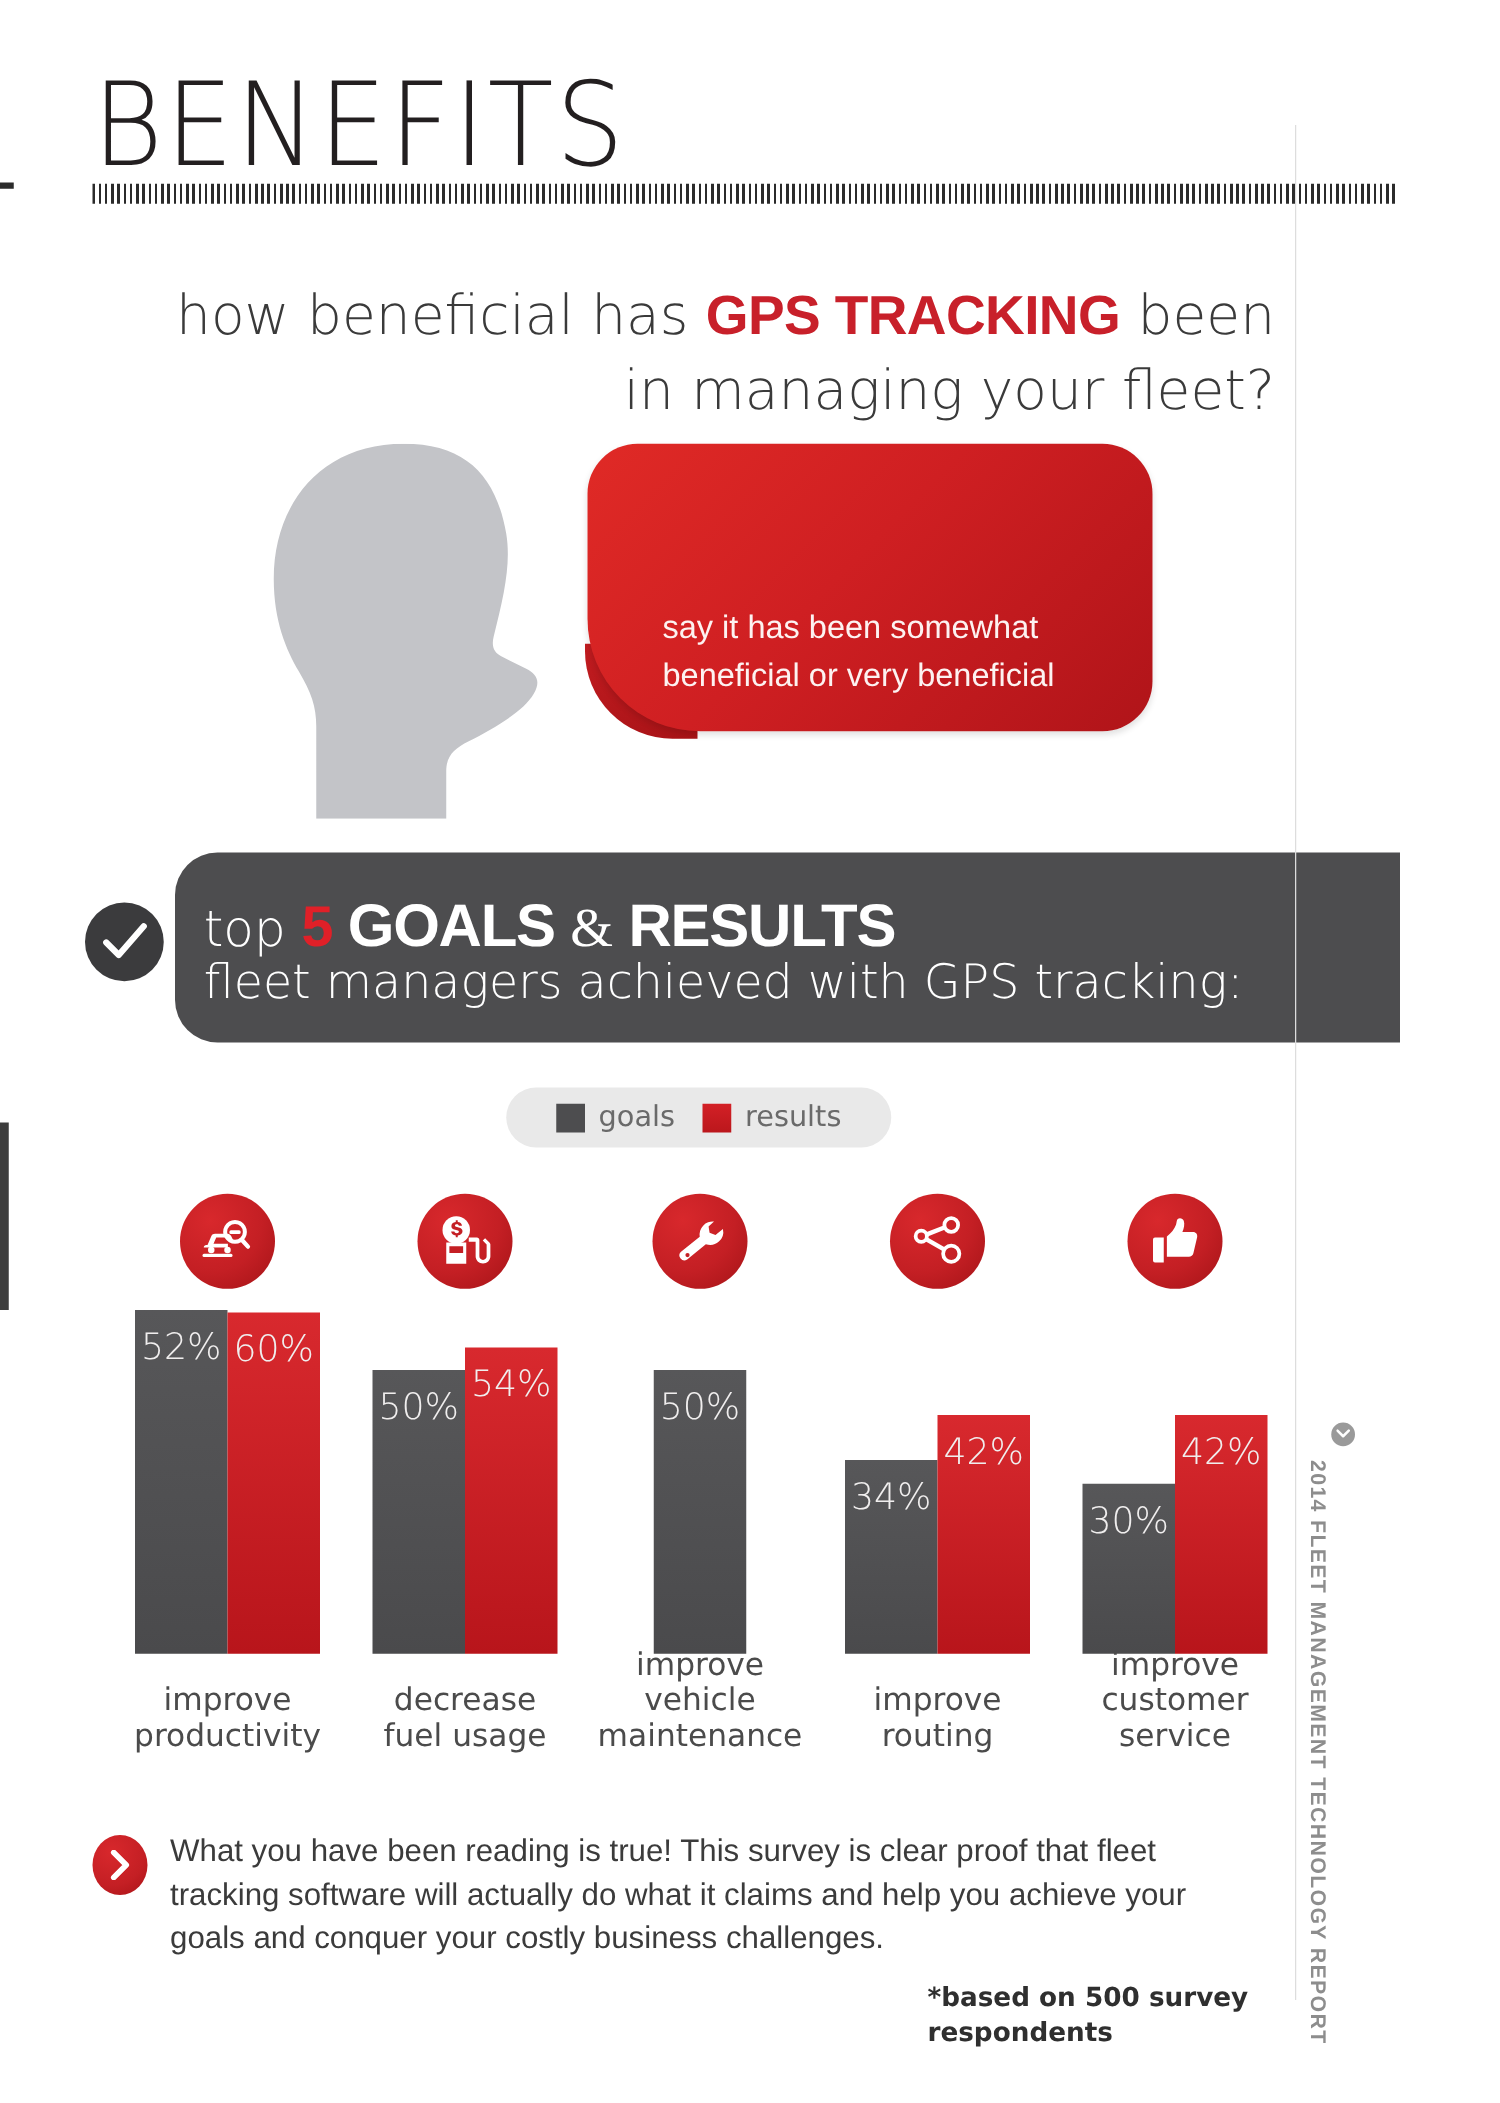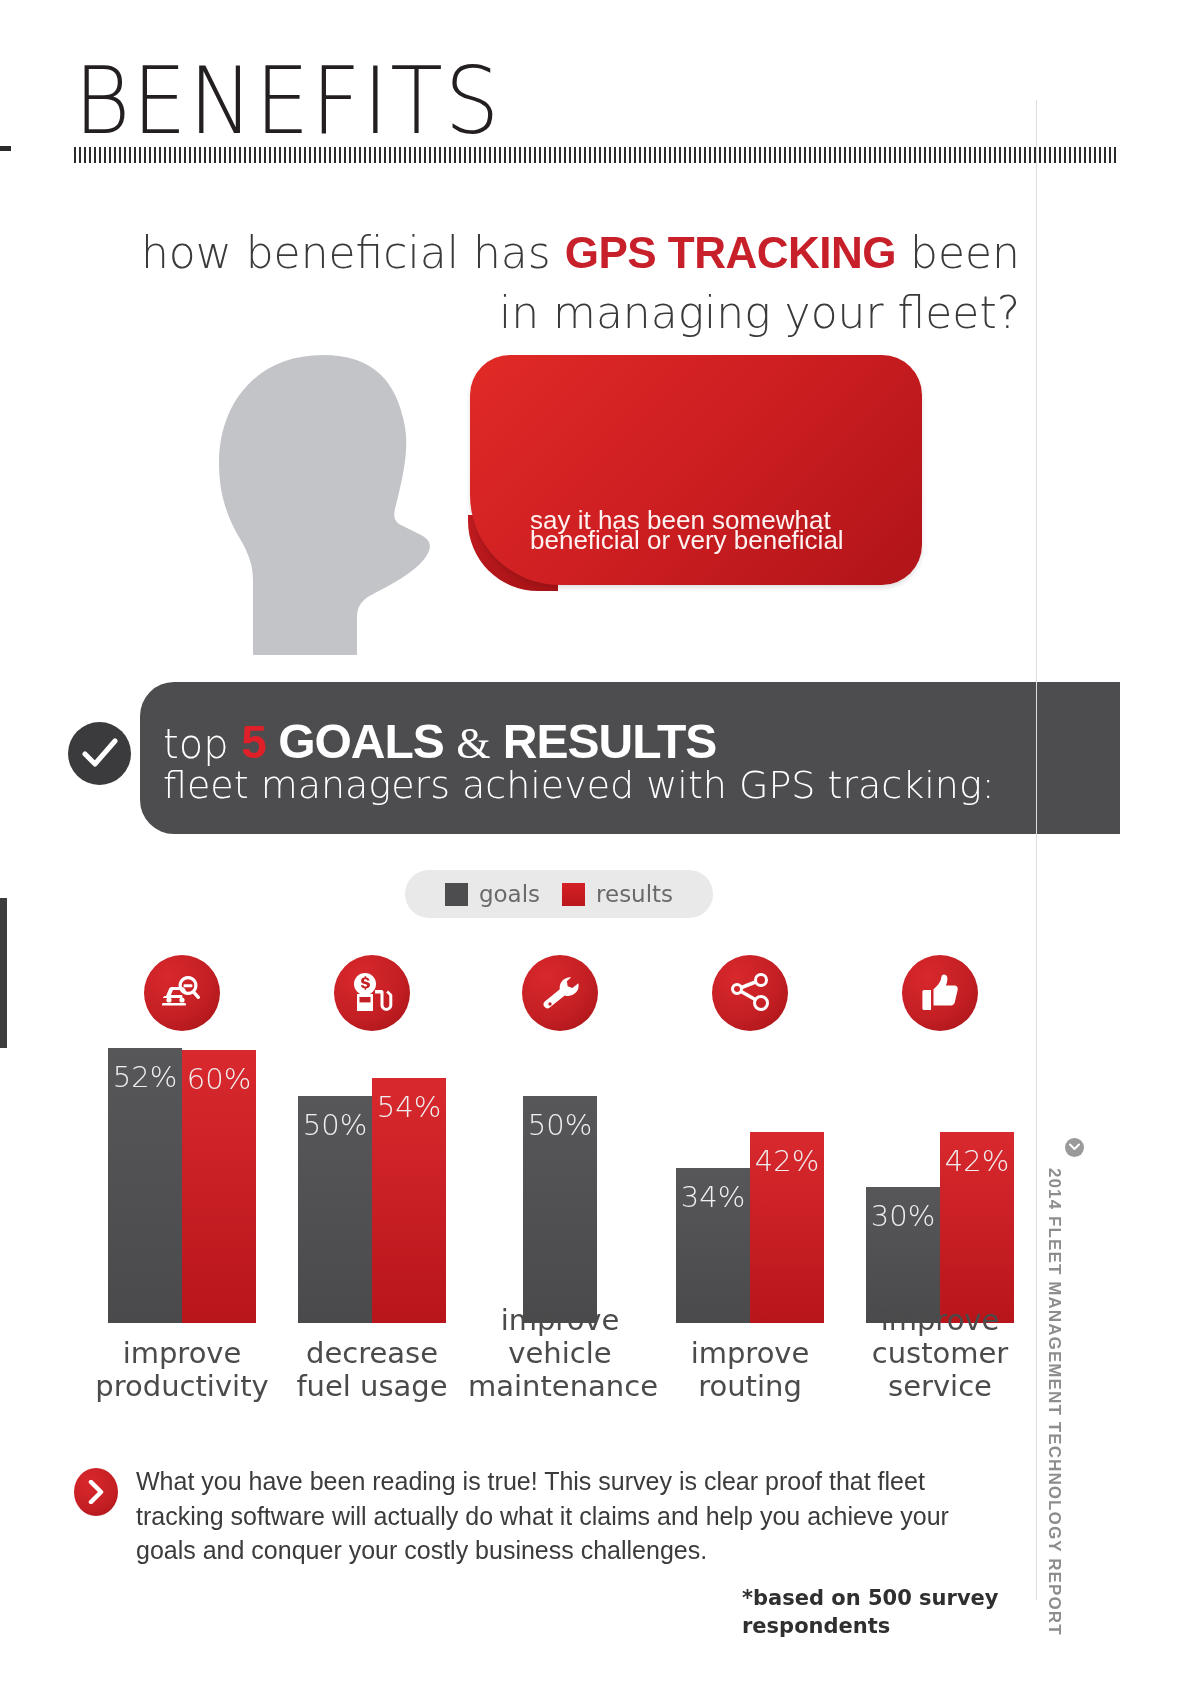--- a/index.html
+++ b/index.html
@@ -116,21 +116,21 @@
     font-family: "DejaVu Sans", sans-serif;
   }
   #bubble-line1, #bubble-line2 {
     position: absolute;
     left: 530px;
     font-size: 26px;
     font-weight: 400;
     color: #fdf2f1;
     font-family: "Liberation Sans", sans-serif;
   }
-  #bubble-line1 { top: 505px; }
+  #bubble-line1 { top: 486px; }
   #bubble-line2 { top: 525px; }
 
   
   #banner {
     position: absolute;
     left: 140px;
     top: 682px;
     width: 980px;
     height: 152px;
     background: #4d4d4f;
@@ -267,21 +267,21 @@
     font-weight: 300;
     color: #f0eeee;
     font-family: "DejaVu Sans", sans-serif;
   }
   .group-label {
     position: absolute;
     bottom: -28px;
     left: -12px;
     width: 184px;
     text-align: center;
-    font-size: 29px;
+    font-size: 25px;
     font-weight: 400;
     color: #4b4b4b;
     line-height: 1.14;
     font-family: "DejaVu Sans", sans-serif;
   }
 
   
   #conclusion-arrow {
     position: absolute;
     left: 74px;

